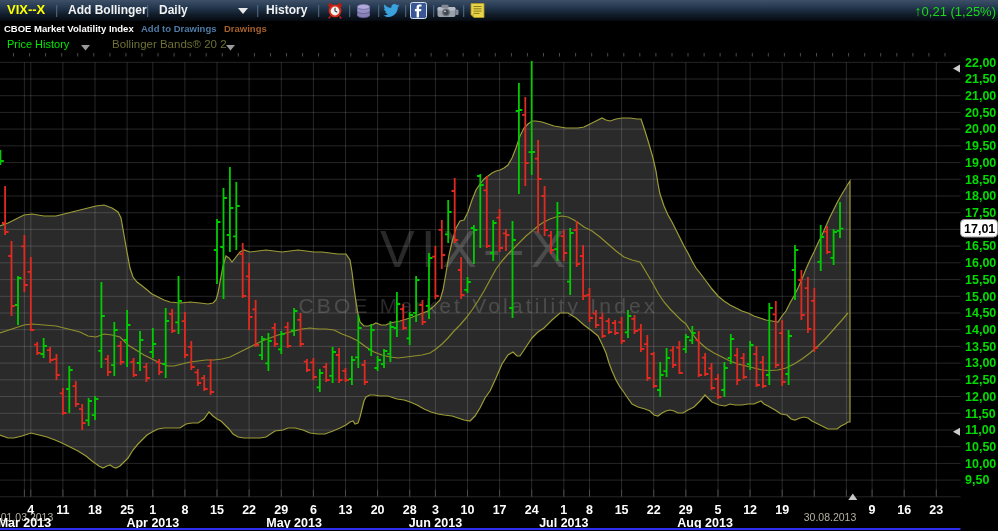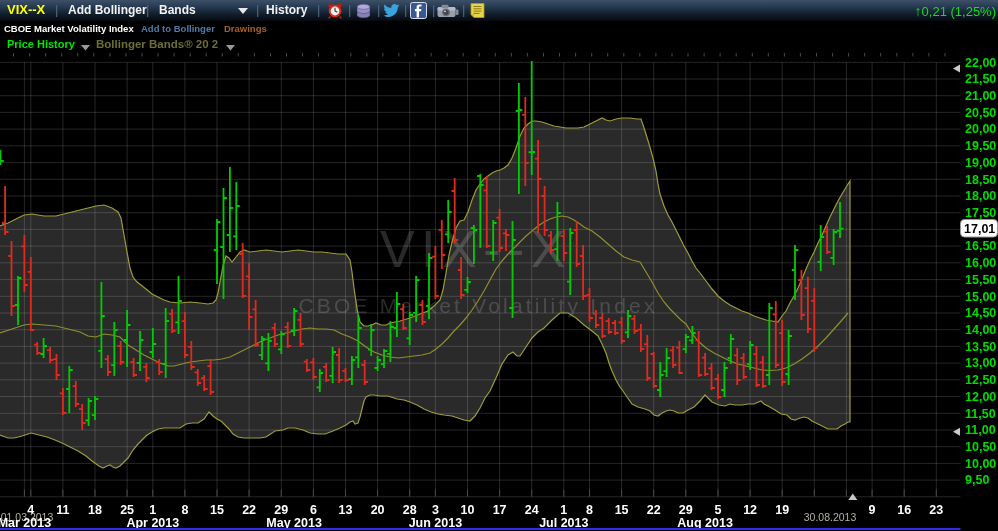--- a/index.html
+++ b/index.html
@@ -1,21 +1,21 @@
 <!DOCTYPE html>
 <html><head><meta charset="utf-8"><style>
 html,body{margin:0;padding:0;width:998px;height:531px;background:#000;overflow:hidden;position:relative;font-family:"Liberation Sans",sans-serif}
 #bar1{position:absolute;left:0;top:0;width:998px;height:21px;background:linear-gradient(#3d5068 0%,#243850 35%,#111c29 70%,#060a10 100%);z-index:5}
 #bar1 .it{position:absolute;top:3px;font-size:12px;font-weight:bold;color:#f2f2f2;white-space:nowrap}
 #bar1 .sep{position:absolute;top:2px;color:#55687e;font-size:13px;font-weight:normal}
 #quote{position:absolute;top:3px;right:2px;font-size:13px;font-weight:normal;color:#1cd81c}
 #bar2{position:absolute;left:0;top:21px;width:998px;height:15px;background:#000;z-index:5}
 #bar2 span{position:absolute;top:2px;font-size:9.5px;font-weight:bold;white-space:nowrap}
 #bar3{position:absolute;left:0;top:36px;width:998px;height:17px;background:#000;z-index:5}
-#bar3 span{position:absolute;top:2px;font-size:11px;font-weight:bold;white-space:nowrap}
+#bar3 span{position:absolute;top:2px;font-size:11px;font-weight:normal;white-space:nowrap}
 .ic{position:absolute;top:2px}
 </style></head>
 <body>
 <svg width="998" height="531" viewBox="0 0 998 531" style="position:absolute;left:0;top:0">
 <rect x="0" y="0" width="998" height="531" fill="#000"></rect>
 <path d="M0.0,226.0 L8.0,223.0 L16.0,219.0 L24.0,215.0 L32.0,214.0 L44.0,216.0 L56.0,216.0 L68.0,213.0 L80.0,210.0 L96.0,206.0 L104.0,205.0 L112.0,208.0 L118.0,212.0 L121.0,218.0 L124.0,235.0 L127.0,252.0 L130.0,268.0 L133.0,277.0 L137.0,282.0 L141.0,285.0 L146.0,289.0 L152.0,294.0 L158.0,297.0 L164.0,300.0 L170.0,302.0 L180.0,303.0 L190.0,302.0 L200.0,303.0 L208.0,304.0 L213.0,303.0 L216.0,300.0 L218.0,293.0 L220.0,282.0 L223.0,266.0 L226.0,256.0 L229.0,258.0 L232.0,262.0 L236.0,257.0 L240.0,252.0 L244.0,250.0 L250.0,252.0 L258.0,251.0 L266.0,250.0 L274.0,251.0 L282.0,252.0 L290.0,251.0 L298.0,250.0 L306.0,251.0 L314.0,252.0 L322.0,252.0 L330.0,253.0 L338.0,254.0 L346.0,254.0 L350.0,260.0 L352.0,272.0 L354.0,288.0 L356.0,302.0 L358.0,314.0 L360.0,322.0 L364.0,326.0 L368.0,326.0 L372.0,325.0 L376.0,323.0 L381.0,325.0 L386.0,325.0 L390.0,323.0 L400.0,321.0 L410.0,318.0 L420.0,314.0 L428.0,311.0 L434.0,306.0 L440.0,300.0 L443.0,290.0 L446.0,273.0 L449.0,255.0 L452.0,242.0 L456.0,228.0 L460.0,221.0 L464.0,220.0 L468.0,212.0 L472.0,200.0 L476.0,190.0 L480.0,184.0 L484.0,179.0 L488.0,176.0 L492.0,173.0 L496.0,171.0 L500.0,170.0 L504.0,168.0 L508.0,165.0 L512.0,158.0 L516.0,148.0 L520.0,136.0 L524.0,128.0 L528.0,124.0 L532.0,121.0 L536.0,121.0 L542.0,122.0 L548.0,124.0 L554.0,126.0 L560.0,127.0 L566.0,128.0 L572.0,128.0 L578.0,128.0 L584.0,127.0 L590.0,124.0 L596.0,121.0 L602.0,118.0 L606.0,120.0 L610.0,121.0 L616.0,119.0 L622.0,118.0 L630.0,118.0 L637.0,119.0 L641.0,119.0 L645.0,131.0 L649.0,144.0 L653.0,158.0 L656.0,171.0 L658.0,184.0 L660.0,194.0 L664.0,206.0 L668.0,215.0 L672.0,222.0 L676.0,230.0 L680.0,238.0 L684.0,246.0 L688.0,253.0 L692.0,261.0 L696.0,268.0 L700.0,273.0 L706.0,281.0 L712.0,289.0 L718.0,296.0 L724.0,301.0 L730.0,305.0 L736.0,308.0 L742.0,311.0 L748.0,313.0 L754.0,316.0 L760.0,318.0 L766.0,320.0 L772.0,321.0 L778.0,322.0 L782.0,316.0 L786.0,311.0 L790.0,303.0 L794.0,296.0 L798.0,288.0 L802.0,279.0 L806.0,269.0 L810.0,260.0 L814.0,252.0 L818.0,243.0 L822.0,235.0 L826.0,226.0 L830.0,217.0 L834.0,209.0 L838.0,201.0 L842.0,194.0 L845.0,189.0 L848.0,184.0 L850.0,181.0 L850.0,422.0 L848.0,422.0 L845.0,424.0 L841.0,426.0 L837.0,429.0 L832.0,429.0 L828.0,429.0 L824.0,427.0 L820.0,425.0 L816.0,423.0 L812.0,421.0 L808.0,418.0 L804.0,417.0 L800.0,418.0 L795.0,420.0 L791.0,419.0 L787.0,415.0 L781.0,414.0 L775.0,410.0 L768.0,406.0 L764.0,404.0 L761.0,401.0 L754.0,404.0 L748.0,404.0 L742.0,405.0 L735.0,405.0 L730.0,404.0 L725.0,406.0 L719.0,405.0 L712.0,402.0 L708.0,398.0 L705.0,395.0 L700.0,401.0 L694.0,407.0 L688.0,410.0 L683.0,413.0 L678.0,413.0 L674.0,411.0 L670.0,410.0 L666.0,411.0 L662.0,413.0 L658.0,416.0 L654.0,415.0 L650.0,411.0 L645.0,409.0 L638.0,407.0 L632.0,404.0 L627.0,397.0 L623.0,391.0 L620.0,387.0 L616.0,380.0 L612.0,371.0 L609.0,363.0 L606.0,353.0 L602.0,344.0 L598.0,336.0 L592.0,331.0 L584.0,325.0 L576.0,318.0 L568.0,313.0 L560.0,313.0 L552.0,320.0 L544.0,328.0 L538.0,332.0 L532.0,338.0 L526.0,347.0 L520.0,356.0 L517.0,356.0 L513.0,352.0 L508.0,355.0 L502.0,364.0 L496.0,378.0 L490.0,391.0 L485.0,398.0 L480.0,408.0 L475.0,416.0 L470.0,421.0 L464.0,420.0 L458.0,418.0 L452.0,416.0 L444.0,415.0 L438.0,414.0 L431.0,412.0 L424.0,409.0 L417.0,405.0 L410.0,402.0 L404.0,400.0 L397.0,399.0 L388.0,396.0 L380.0,396.0 L374.0,395.0 L370.0,395.0 L366.0,397.0 L364.0,401.0 L362.0,409.0 L360.0,417.0 L358.0,423.0 L355.0,424.0 L353.0,421.0 L350.0,422.0 L346.0,425.0 L340.0,428.0 L333.0,431.0 L325.0,434.0 L318.0,434.0 L310.0,433.0 L303.0,430.0 L295.0,428.0 L288.0,428.0 L283.0,430.0 L275.0,431.0 L266.0,437.0 L260.0,438.0 L252.0,438.0 L244.0,438.0 L238.0,437.0 L233.0,434.0 L229.0,429.0 L225.0,425.0 L221.0,421.0 L217.0,419.0 L213.0,416.0 L209.0,412.0 L204.0,419.0 L198.0,423.0 L192.0,423.0 L186.0,424.0 L180.0,428.0 L172.0,428.0 L164.0,428.0 L158.0,429.0 L152.0,432.0 L147.0,435.0 L142.0,440.0 L138.0,444.0 L133.0,450.0 L128.0,458.0 L124.0,462.0 L120.0,466.0 L116.0,468.0 L113.0,467.0 L110.0,465.0 L107.0,466.0 L103.0,468.0 L99.0,466.0 L92.0,461.0 L86.0,456.0 L78.0,451.0 L70.0,447.0 L62.0,443.0 L55.0,440.0 L47.0,437.0 L39.0,435.0 L31.0,433.0 L22.0,436.0 L14.0,438.0 L8.0,438.0 L0.0,435.0 Z" fill="#2a2a2a" stroke="none"></path>
 <path d="M0,62.3 L960.5,62.3 M0,79.0 L960.5,79.0 M0,95.7 L960.5,95.7 M0,112.4 L960.5,112.4 M0,129.1 L960.5,129.1 M0,145.9 L960.5,145.9 M0,162.6 L960.5,162.6 M0,179.3 L960.5,179.3 M0,196.0 L960.5,196.0 M0,212.7 L960.5,212.7 M0,229.4 L960.5,229.4 M0,246.1 L960.5,246.1 M0,262.8 L960.5,262.8 M0,279.6 L960.5,279.6 M0,296.3 L960.5,296.3 M0,313.0 L960.5,313.0 M0,329.7 L960.5,329.7 M0,346.4 L960.5,346.4 M0,363.1 L960.5,363.1 M0,379.8 L960.5,379.8 M0,396.5 L960.5,396.5 M0,413.3 L960.5,413.3 M0,430.0 L960.5,430.0 M0,446.7 L960.5,446.7 M0,463.4 L960.5,463.4 M0,480.1 L960.5,480.1 M0,496.8 L960.5,496.8 M24.4,62.3 L24.4,496.8 M30.8,62.3 L30.8,496.8 M62.9,62.3 L62.9,496.8 M95.0,62.3 L95.0,496.8 M127.1,62.3 L127.1,496.8 M152.8,62.3 L152.8,496.8 M184.9,62.3 L184.9,496.8 M217.0,62.3 L217.0,496.8 M249.1,62.3 L249.1,496.8 M281.3,62.3 L281.3,496.8 M313.4,62.3 L313.4,496.8 M345.5,62.3 L345.5,496.8 M377.6,62.3 L377.6,496.8 M409.7,62.3 L409.7,496.8 M435.4,62.3 L435.4,496.8 M467.5,62.3 L467.5,496.8 M499.6,62.3 L499.6,496.8 M531.7,62.3 L531.7,496.8 M563.8,62.3 L563.8,496.8 M589.5,62.3 L589.5,496.8 M621.6,62.3 L621.6,496.8 M653.7,62.3 L653.7,496.8 M685.8,62.3 L685.8,496.8 M718.0,62.3 L718.0,496.8 M750.1,62.3 L750.1,496.8 M782.2,62.3 L782.2,496.8 M814.3,62.3 L814.3,496.8 M846.4,62.3 L846.4,496.8 M872.1,62.3 L872.1,496.8 M904.2,62.3 L904.2,496.8 M936.3,62.3 L936.3,496.8" stroke="rgba(255,255,255,0.15)" stroke-width="1" fill="none"></path>
 <path d="M13.5,52.5 L13.5,56.5 M29.6,52.5 L29.6,56.5 M45.6,52.5 L45.6,56.5 M61.7,52.5 L61.7,56.5 M77.7,52.5 L77.7,56.5 M93.8,52.5 L93.8,56.5 M109.9,52.5 L109.9,56.5 M125.9,52.5 L125.9,56.5 M142.0,52.5 L142.0,56.5 M158.0,52.5 L158.0,56.5 M174.1,52.5 L174.1,56.5 M190.2,52.5 L190.2,56.5 M206.2,52.5 L206.2,56.5 M222.3,52.5 L222.3,56.5 M238.3,52.5 L238.3,56.5 M254.4,52.5 L254.4,56.5 M270.5,52.5 L270.5,56.5 M286.5,52.5 L286.5,56.5 M302.6,52.5 L302.6,56.5 M318.6,52.5 L318.6,56.5 M334.7,52.5 L334.7,56.5 M350.8,52.5 L350.8,56.5 M366.8,52.5 L366.8,56.5 M382.9,52.5 L382.9,56.5 M398.9,52.5 L398.9,56.5 M415.0,52.5 L415.0,56.5 M431.1,52.5 L431.1,56.5 M447.1,52.5 L447.1,56.5 M463.2,52.5 L463.2,56.5 M479.2,52.5 L479.2,56.5 M495.3,52.5 L495.3,56.5 M511.4,52.5 L511.4,56.5 M527.4,52.5 L527.4,56.5 M543.5,52.5 L543.5,56.5 M559.5,52.5 L559.5,56.5 M575.6,52.5 L575.6,56.5 M591.7,52.5 L591.7,56.5 M607.7,52.5 L607.7,56.5 M623.8,52.5 L623.8,56.5 M639.8,52.5 L639.8,56.5 M655.9,52.5 L655.9,56.5 M672.0,52.5 L672.0,56.5 M688.0,52.5 L688.0,56.5 M704.1,52.5 L704.1,56.5 M720.1,52.5 L720.1,56.5 M736.2,52.5 L736.2,56.5 M752.3,52.5 L752.3,56.5 M768.3,52.5 L768.3,56.5 M784.4,52.5 L784.4,56.5 M800.4,52.5 L800.4,56.5 M816.5,52.5 L816.5,56.5 M832.6,52.5 L832.6,56.5 M848.6,52.5 L848.6,56.5 M864.7,52.5 L864.7,56.5 M880.7,52.5 L880.7,56.5 M896.8,52.5 L896.8,56.5 M912.9,52.5 L912.9,56.5 M928.9,52.5 L928.9,56.5 M945.0,52.5 L945.0,56.5 M24.4,489.5 L24.4,496.5 M30.8,489.5 L30.8,496.5 M62.9,489.5 L62.9,496.5 M95.0,489.5 L95.0,496.5 M127.1,489.5 L127.1,496.5 M152.8,489.5 L152.8,496.5 M184.9,489.5 L184.9,496.5 M217.0,489.5 L217.0,496.5 M249.1,489.5 L249.1,496.5 M281.3,489.5 L281.3,496.5 M313.4,489.5 L313.4,496.5 M345.5,489.5 L345.5,496.5 M377.6,489.5 L377.6,496.5 M409.7,489.5 L409.7,496.5 M435.4,489.5 L435.4,496.5 M467.5,489.5 L467.5,496.5 M499.6,489.5 L499.6,496.5 M531.7,489.5 L531.7,496.5 M563.8,489.5 L563.8,496.5 M589.5,489.5 L589.5,496.5 M621.6,489.5 L621.6,496.5 M653.7,489.5 L653.7,496.5 M685.8,489.5 L685.8,496.5 M718.0,489.5 L718.0,496.5 M750.1,489.5 L750.1,496.5 M782.2,489.5 L782.2,496.5 M814.3,489.5 L814.3,496.5 M846.4,489.5 L846.4,496.5 M872.1,489.5 L872.1,496.5 M904.2,489.5 L904.2,496.5 M936.3,489.5 L936.3,496.5" stroke="#4a4a4a" stroke-width="1" fill="none"></path>
 <text x="476" y="267" font-family="Liberation Sans, sans-serif" font-size="52" letter-spacing="6.5" fill="rgba(255,255,255,0.16)" text-anchor="middle">VIX--X</text>
 <text x="478" y="313" font-family="Liberation Sans, sans-serif" font-size="21" letter-spacing="3.2" fill="rgba(255,255,255,0.16)" text-anchor="middle">CBOE Market Volatility Index</text>
@@ -90,21 +90,21 @@
 <text x="435.4" y="527" font-family="Liberation Sans, sans-serif" font-size="12.5" font-weight="bold" fill="#ffffff" text-anchor="middle">Jun 2013</text>
 <text x="563.8" y="527" font-family="Liberation Sans, sans-serif" font-size="12.5" font-weight="bold" fill="#ffffff" text-anchor="middle">Jul 2013</text>
 <text x="705.1" y="527" font-family="Liberation Sans, sans-serif" font-size="12.5" font-weight="bold" fill="#ffffff" text-anchor="middle">Aug 2013</text>
 <rect x="0" y="528" width="960.5" height="2" fill="#2d2dee"></rect>
 </svg>
 <div id="bar1">
  <span class="it" style="left:7px;color:#ffff00;font-size:13px;top:2px">VIX--X</span>
  <span class="sep" style="left:55px">|</span>
  <span class="it" style="left:68px">Add Bollinger</span>
  <span class="sep" style="left:146px">|</span>
- <span class="it" style="left:159px">Bands</span>
+ <span class="it" style="left:159px">Daily</span>
  <svg class="ic" style="left:237px;top:7px" width="12" height="8">
       <path d="M1,1 L11,1 L6,7 Z" fill="#e8e8e8"></path>
     </svg>
  <span class="sep" style="left:256px">|</span>
  <span class="it" style="left:266px">History</span>
  <span class="sep" style="left:317px">|</span>
  <svg class="ic" style="left:326px" width="18" height="17" viewBox="0 0 18 17">
    <circle cx="4.5" cy="3.5" r="2.2" fill="#b81d10"></circle>
       <circle cx="13.5" cy="3.5" r="2.2" fill="#b81d10"></circle>
    <path d="M4.5,14.2 l-1.8,2.2 M13.5,14.2 l1.8,2.2" stroke="#b81d10" stroke-width="1.6"></path>
@@ -142,25 +142,25 @@
  <span class="sep" style="left:462px">|</span>
  <svg class="ic" style="left:469px" width="17" height="17" viewBox="0 0 17 17">
    <path d="M2,1.5 L15,1.5 L15,15.5 L5,15.5 L2,12.5 Z" fill="#e8d44a" stroke="#b09a20" stroke-width="0.8"></path>
    <path d="M4.5,4.5 h8 M4.5,6.8 h8 M4.5,9.1 h8 M4.5,11.4 h6" stroke="#8a7a1a" stroke-width="1"></path>
    <path d="M2,12.5 L5,12.5 L5,15.5 Z" fill="#c8b42a"></path>
  </svg>
  <span id="quote"><span style="font-size:14px">↑</span>0,21 (1,25%)</span>
 </div>
 <div id="bar2">
  <span style="left:4px;color:#ffffff">CBOE Market Volatility Index</span>
- <span style="left:141px;color:#4d7ca8">Add to Bollinger</span>
+ <span style="left:141px;color:#4d7ca8">Add to Drawings</span>
  <span style="left:224px;color:#a5602a">Drawings</span>
 </div>
 <div id="bar3">
  <span style="left:7px;color:#00e800">Price History</span>
  <svg style="position:absolute;left:80px;top:8px" width="11" height="7">
       <path d="M1,1 L10,1 L5.5,6.5 Z" fill="#9a9a9a"></path>
     </svg>
- <span style="left:96px;color:#6f6f35;font-size:11.5px">Bollinger Bands® 20 2</span>
+ <span style="left:112px;color:#6f6f35;font-size:11.5px">Bollinger Bands® 20 2</span>
  <svg style="position:absolute;left:225px;top:8px" width="11" height="7">
       <path d="M1,1 L10,1 L5.5,6.5 Z" fill="#9a9a9a"></path>
     </svg>
 </div>
 
 </body></html>

